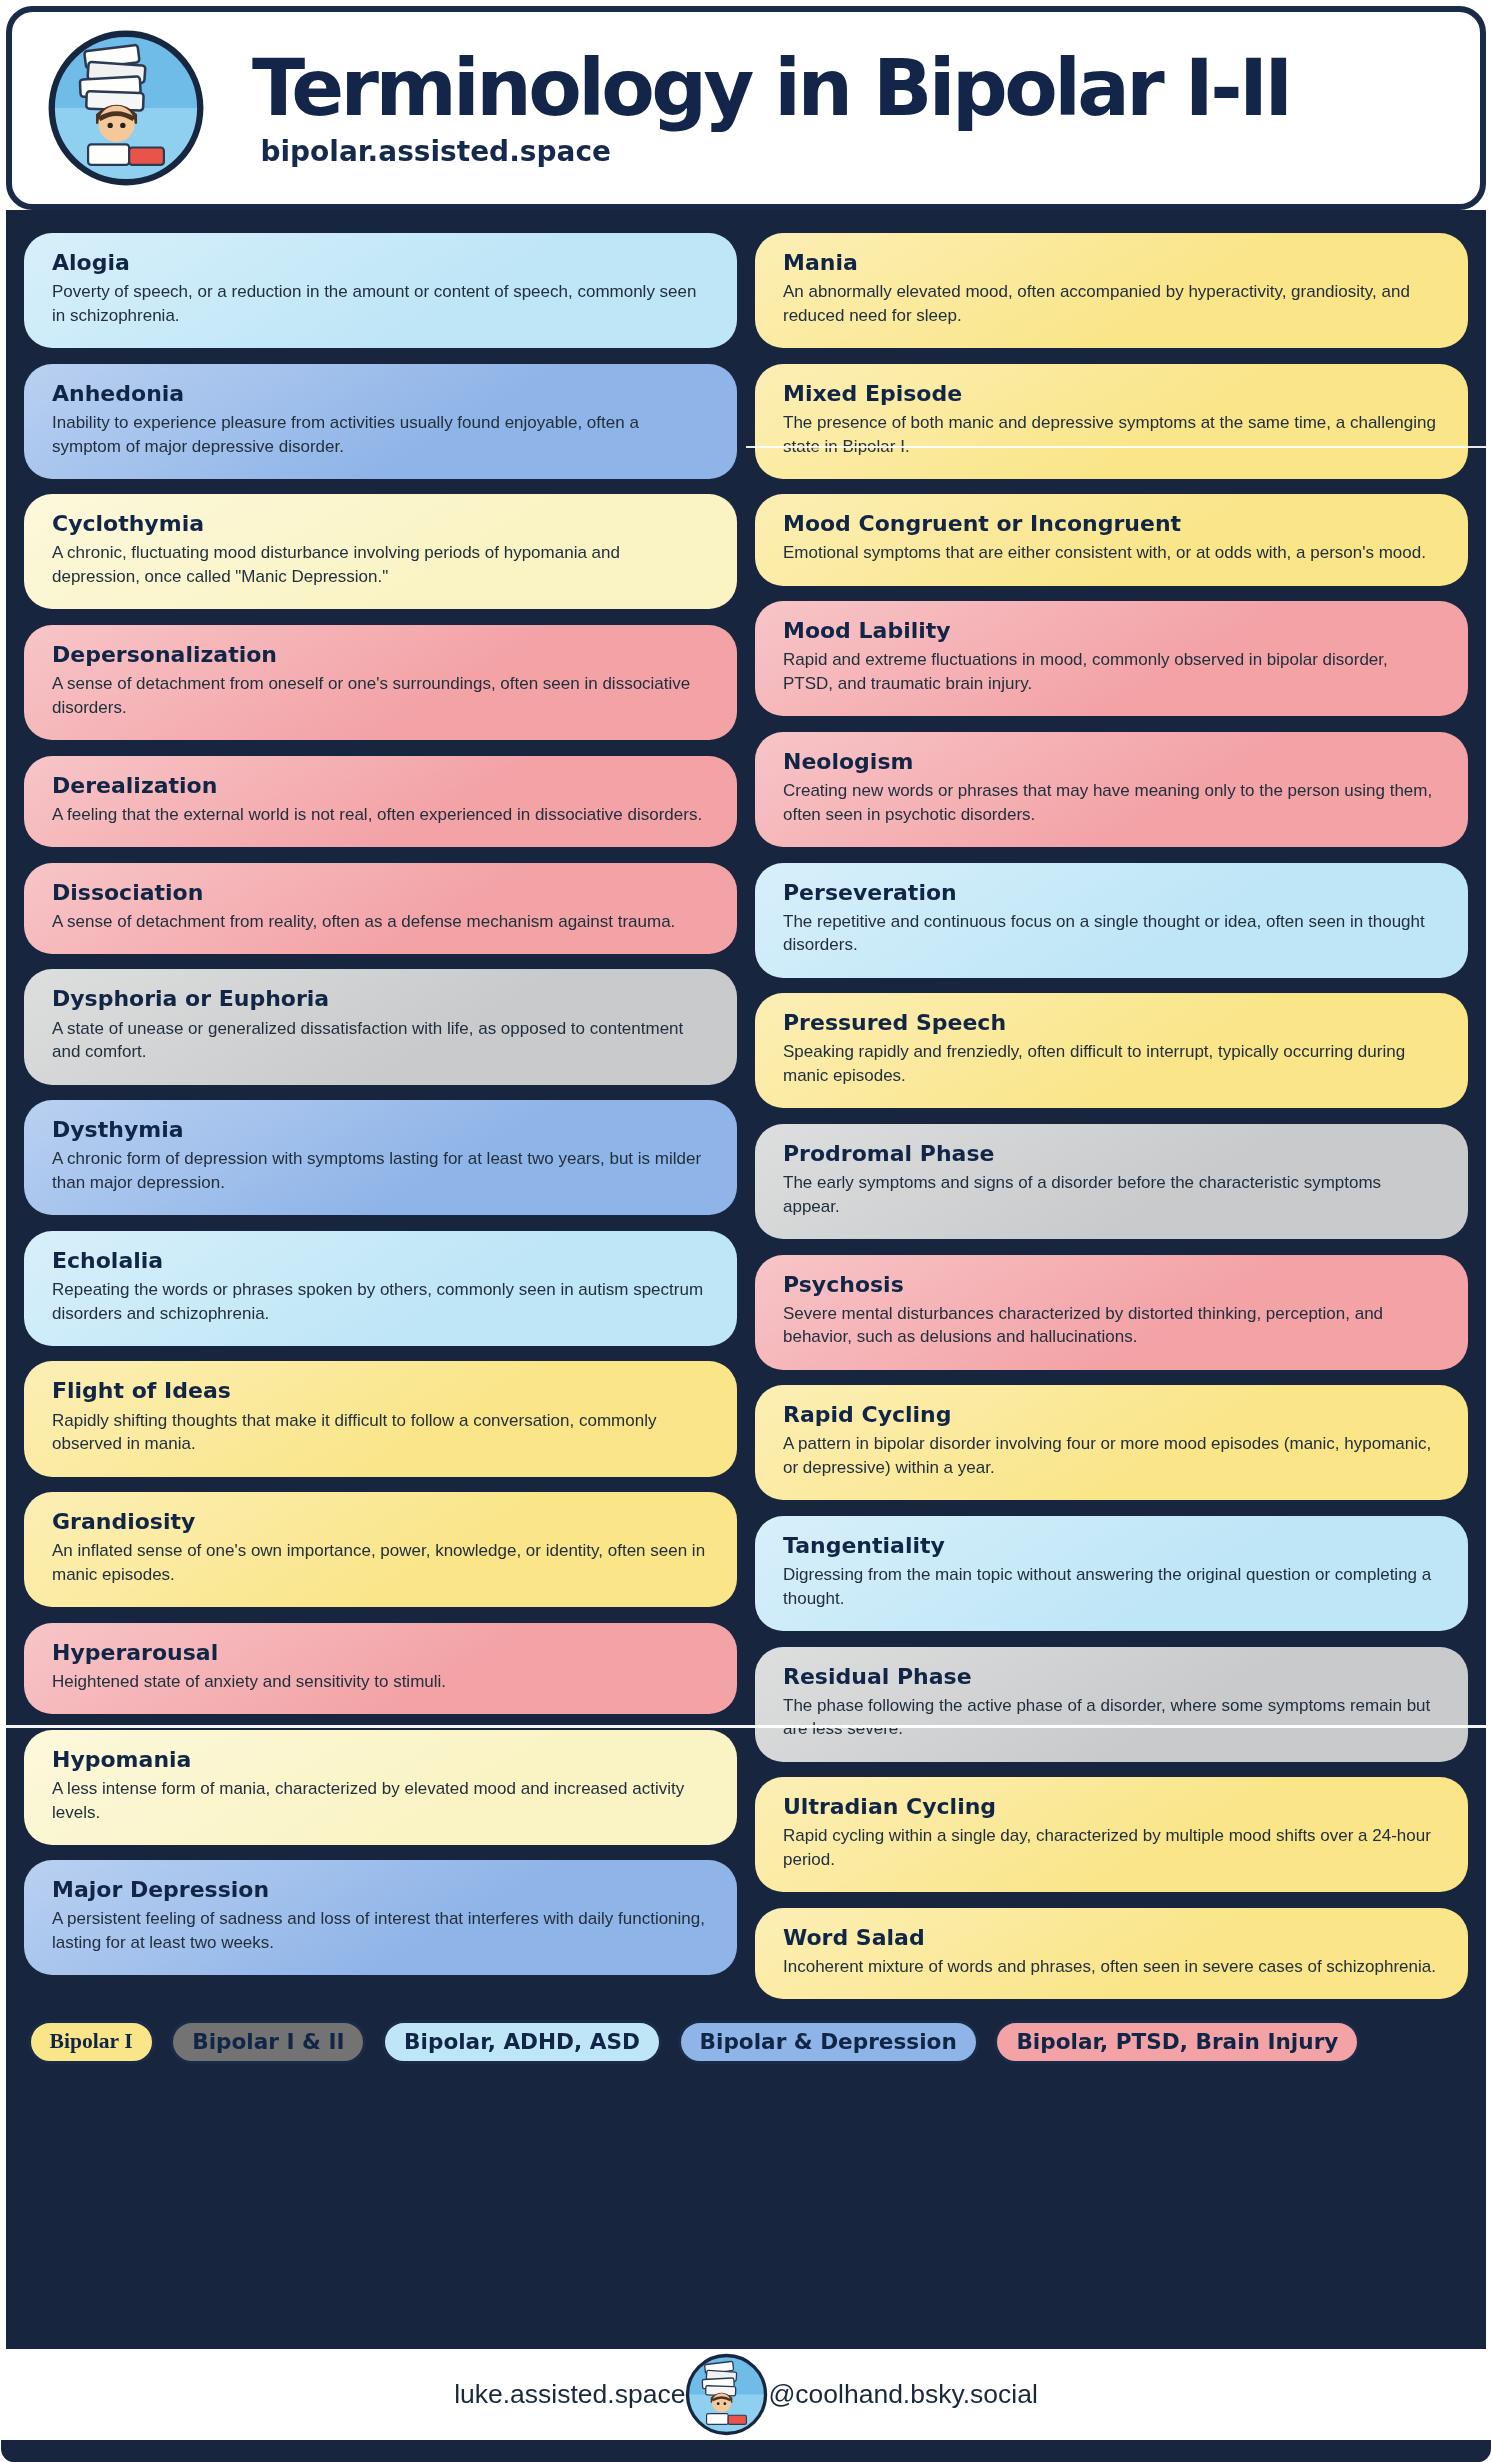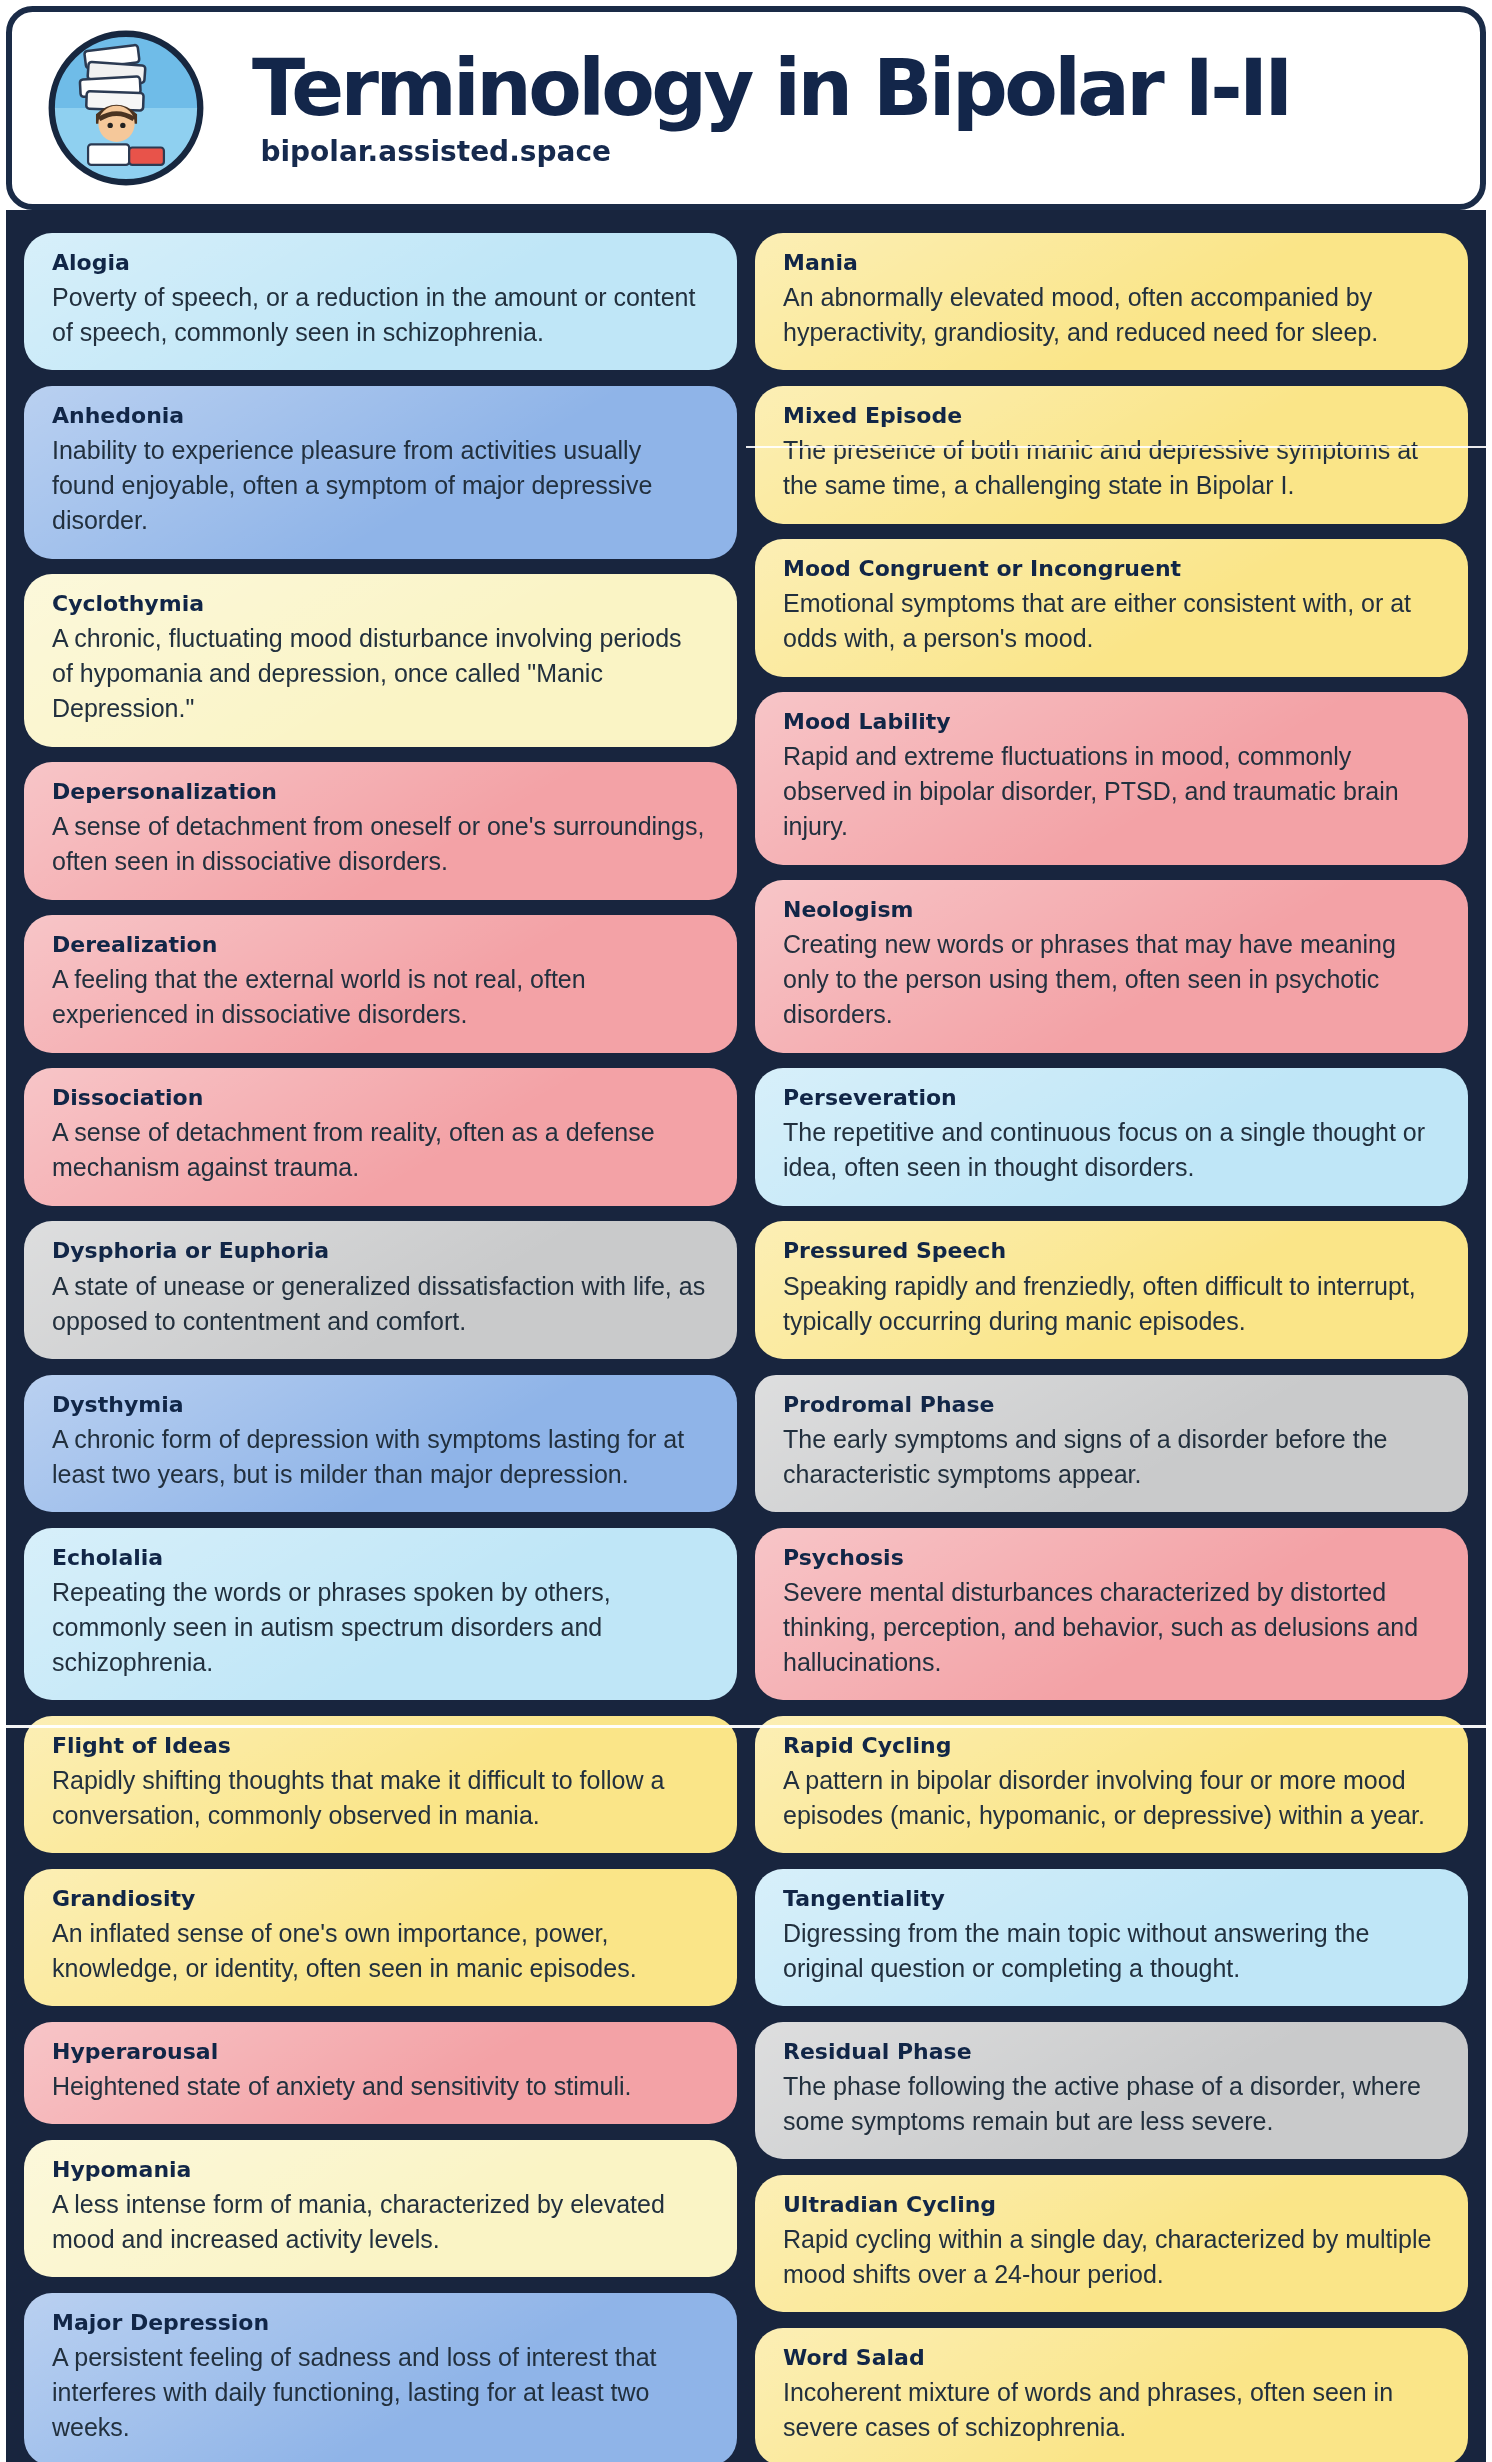--- a/index.html
+++ b/index.html
@@ -69,21 +69,21 @@
   }
   .term {
     font-family: "DejaVu Sans", sans-serif;
     font-size: 22px;
     font-weight: bold;
     color: #112647;
     margin-bottom: 4.8px;
     line-height: 1.15;
   }
   .def {
-    font-size: 25px;
+    font-size: 17px;
     line-height: 1.4;
     color: #22303E;
   }
 
   
   .legend {
     display: flex;
     gap: 15.6px;
     margin-top: 20.4px;
     padding: 0 3.6px 3.6px 3.6px;
@@ -255,21 +255,21 @@
             <p class="def">Creating new words or phrases that may have meaning only to the person using them, often seen in psychotic disorders.</p>
           </article>
           <article class="card" style="background-color: rgb(191, 230, 247);">
             <h2 class="term">Perseveration</h2>
             <p class="def">The repetitive and continuous focus on a single thought or idea, often seen in thought disorders.</p>
           </article>
           <article class="card" style="background-color: rgb(250, 229, 136);">
             <h2 class="term">Pressured Speech</h2>
             <p class="def">Speaking rapidly and frenziedly, often difficult to interrupt, typically occurring during manic episodes.</p>
           </article>
-          <article class="card" style="background-color: rgb(201, 202, 203); border-radius: 21px;">
+          <article class="card" style="background-color: rgb(201, 202, 203);">
             <h2 class="term">Prodromal Phase</h2>
             <p class="def">The early symptoms and signs of a disorder before the characteristic symptoms appear.</p>
           </article>
           <article class="card" style="background-color: rgb(243, 162, 166);">
             <h2 class="term">Psychosis</h2>
             <p class="def">Severe mental disturbances characterized by distorted thinking, perception, and behavior, such as delusions and hallucinations.</p>
           </article>
           <article class="card" style="background-color: rgb(250, 229, 136);">
             <h2 class="term">Rapid Cycling</h2>
             <p class="def">A pattern in bipolar disorder involving four or more mood episodes (manic, hypomanic, or depressive) within a year.</p>

